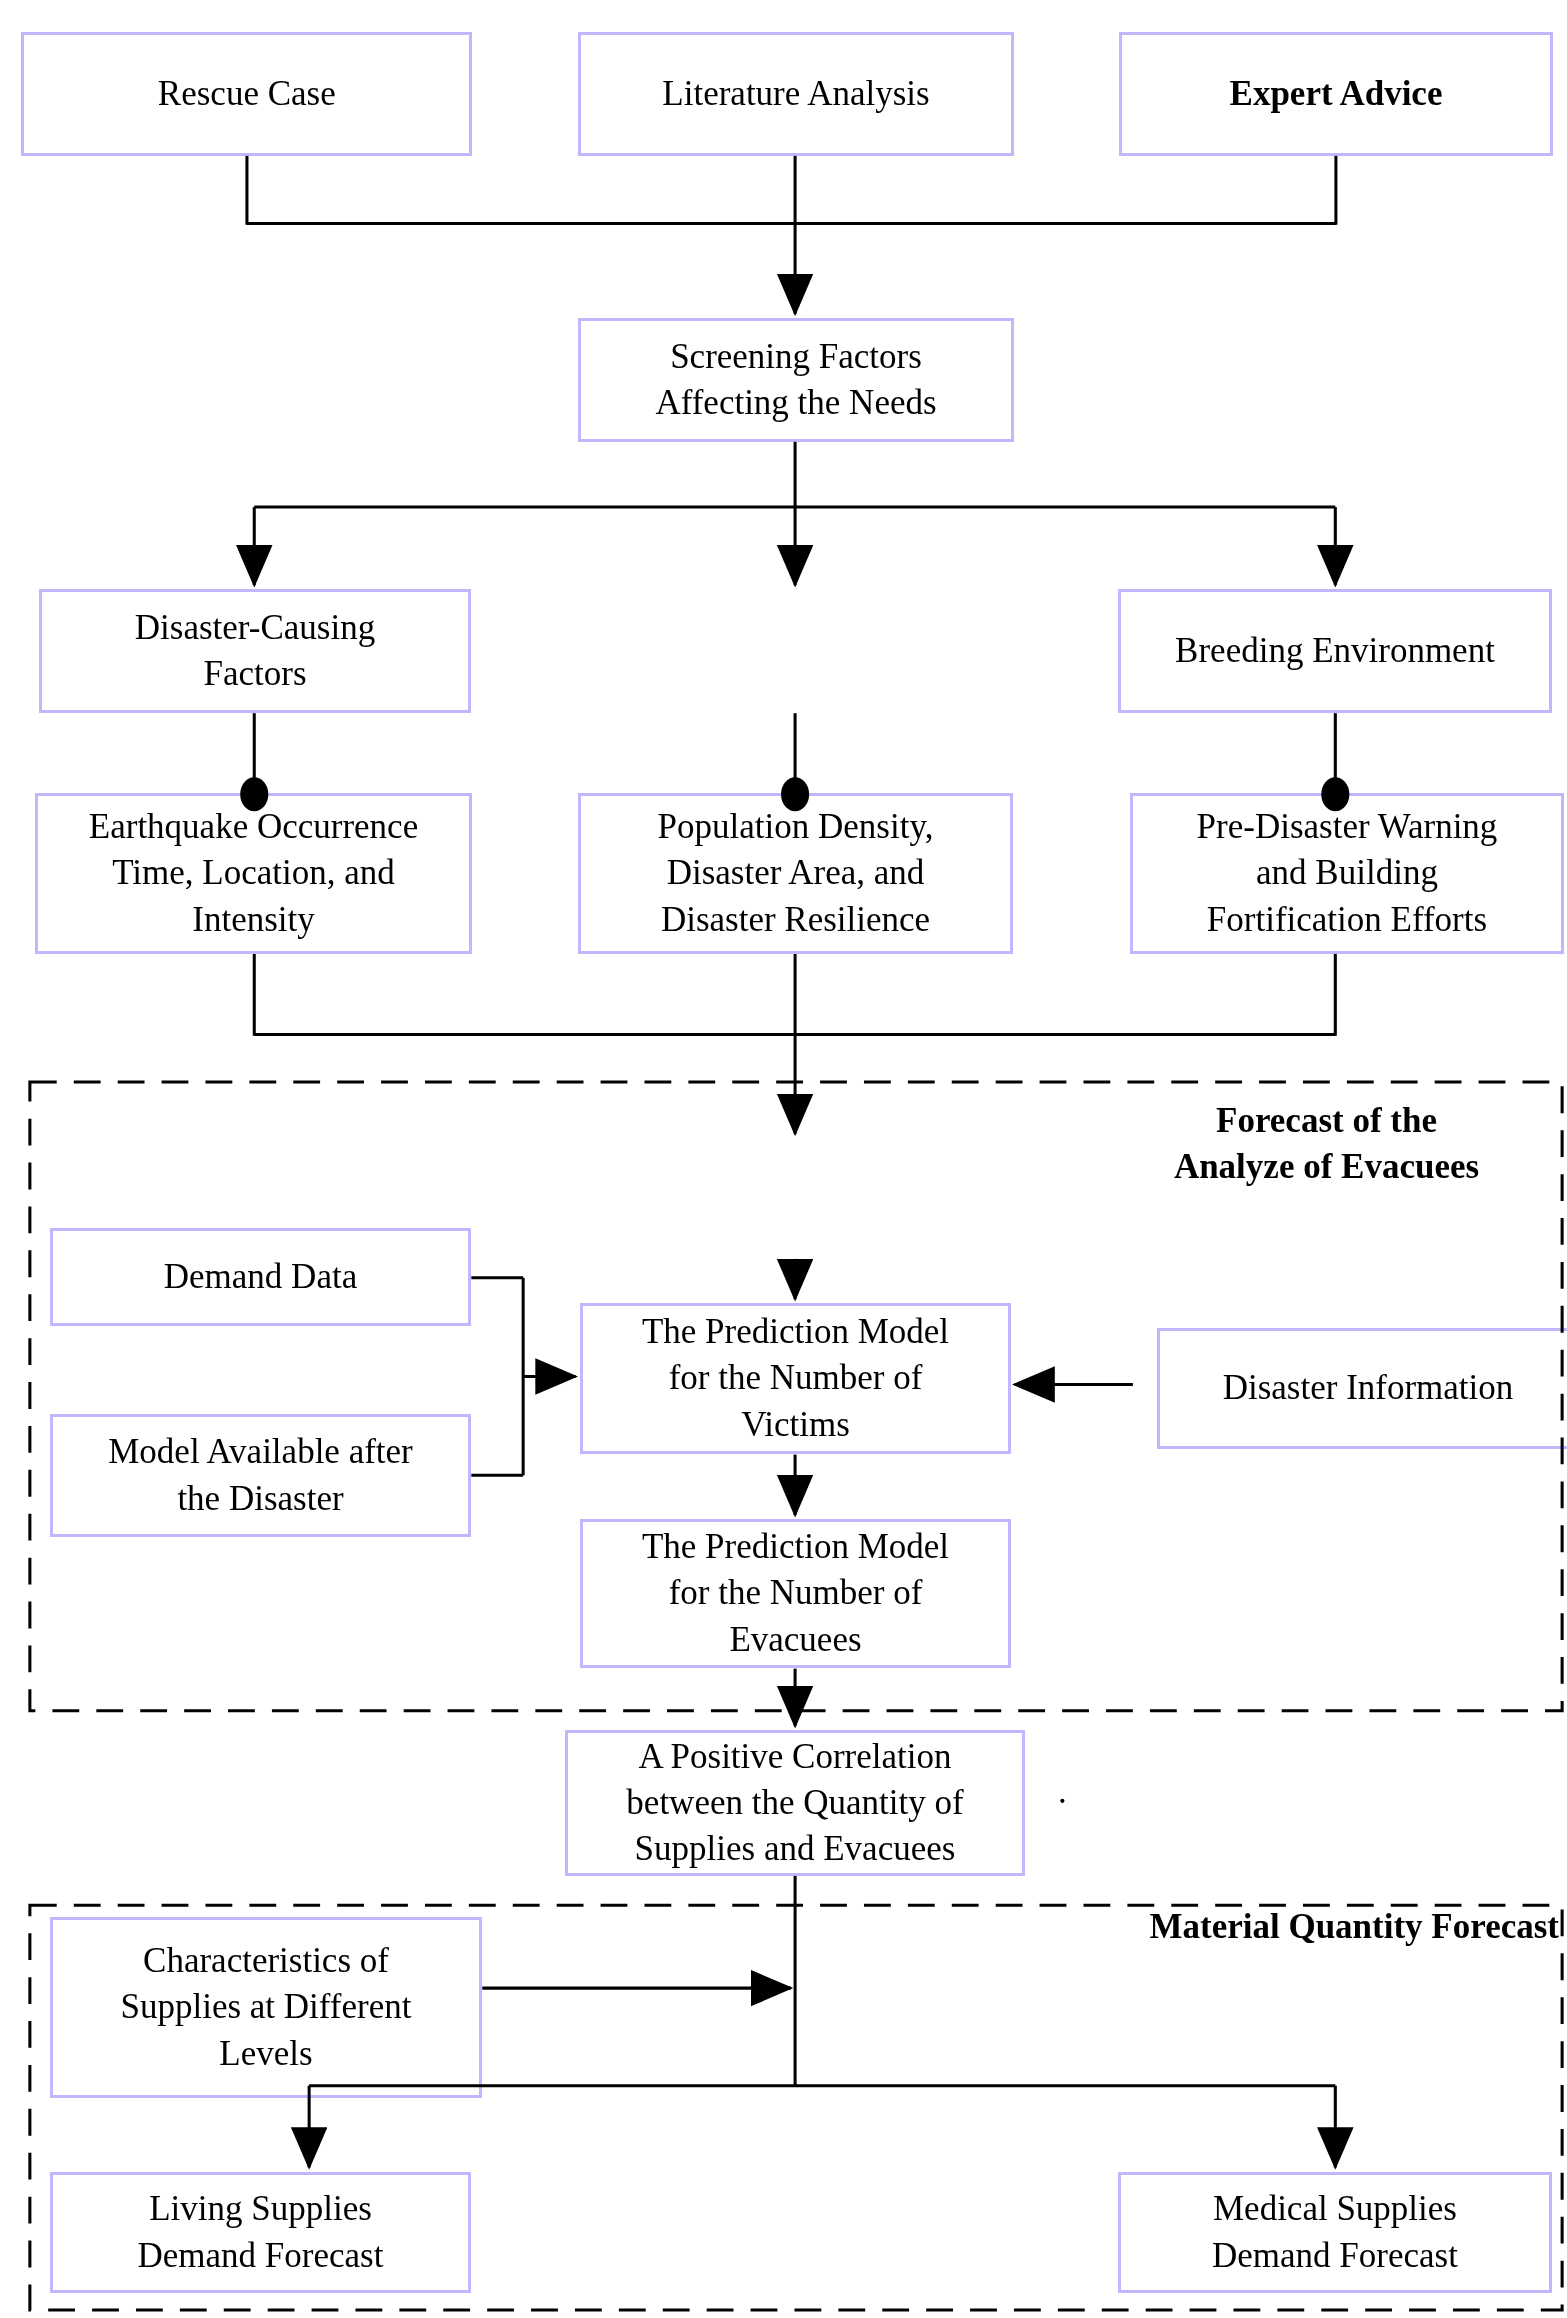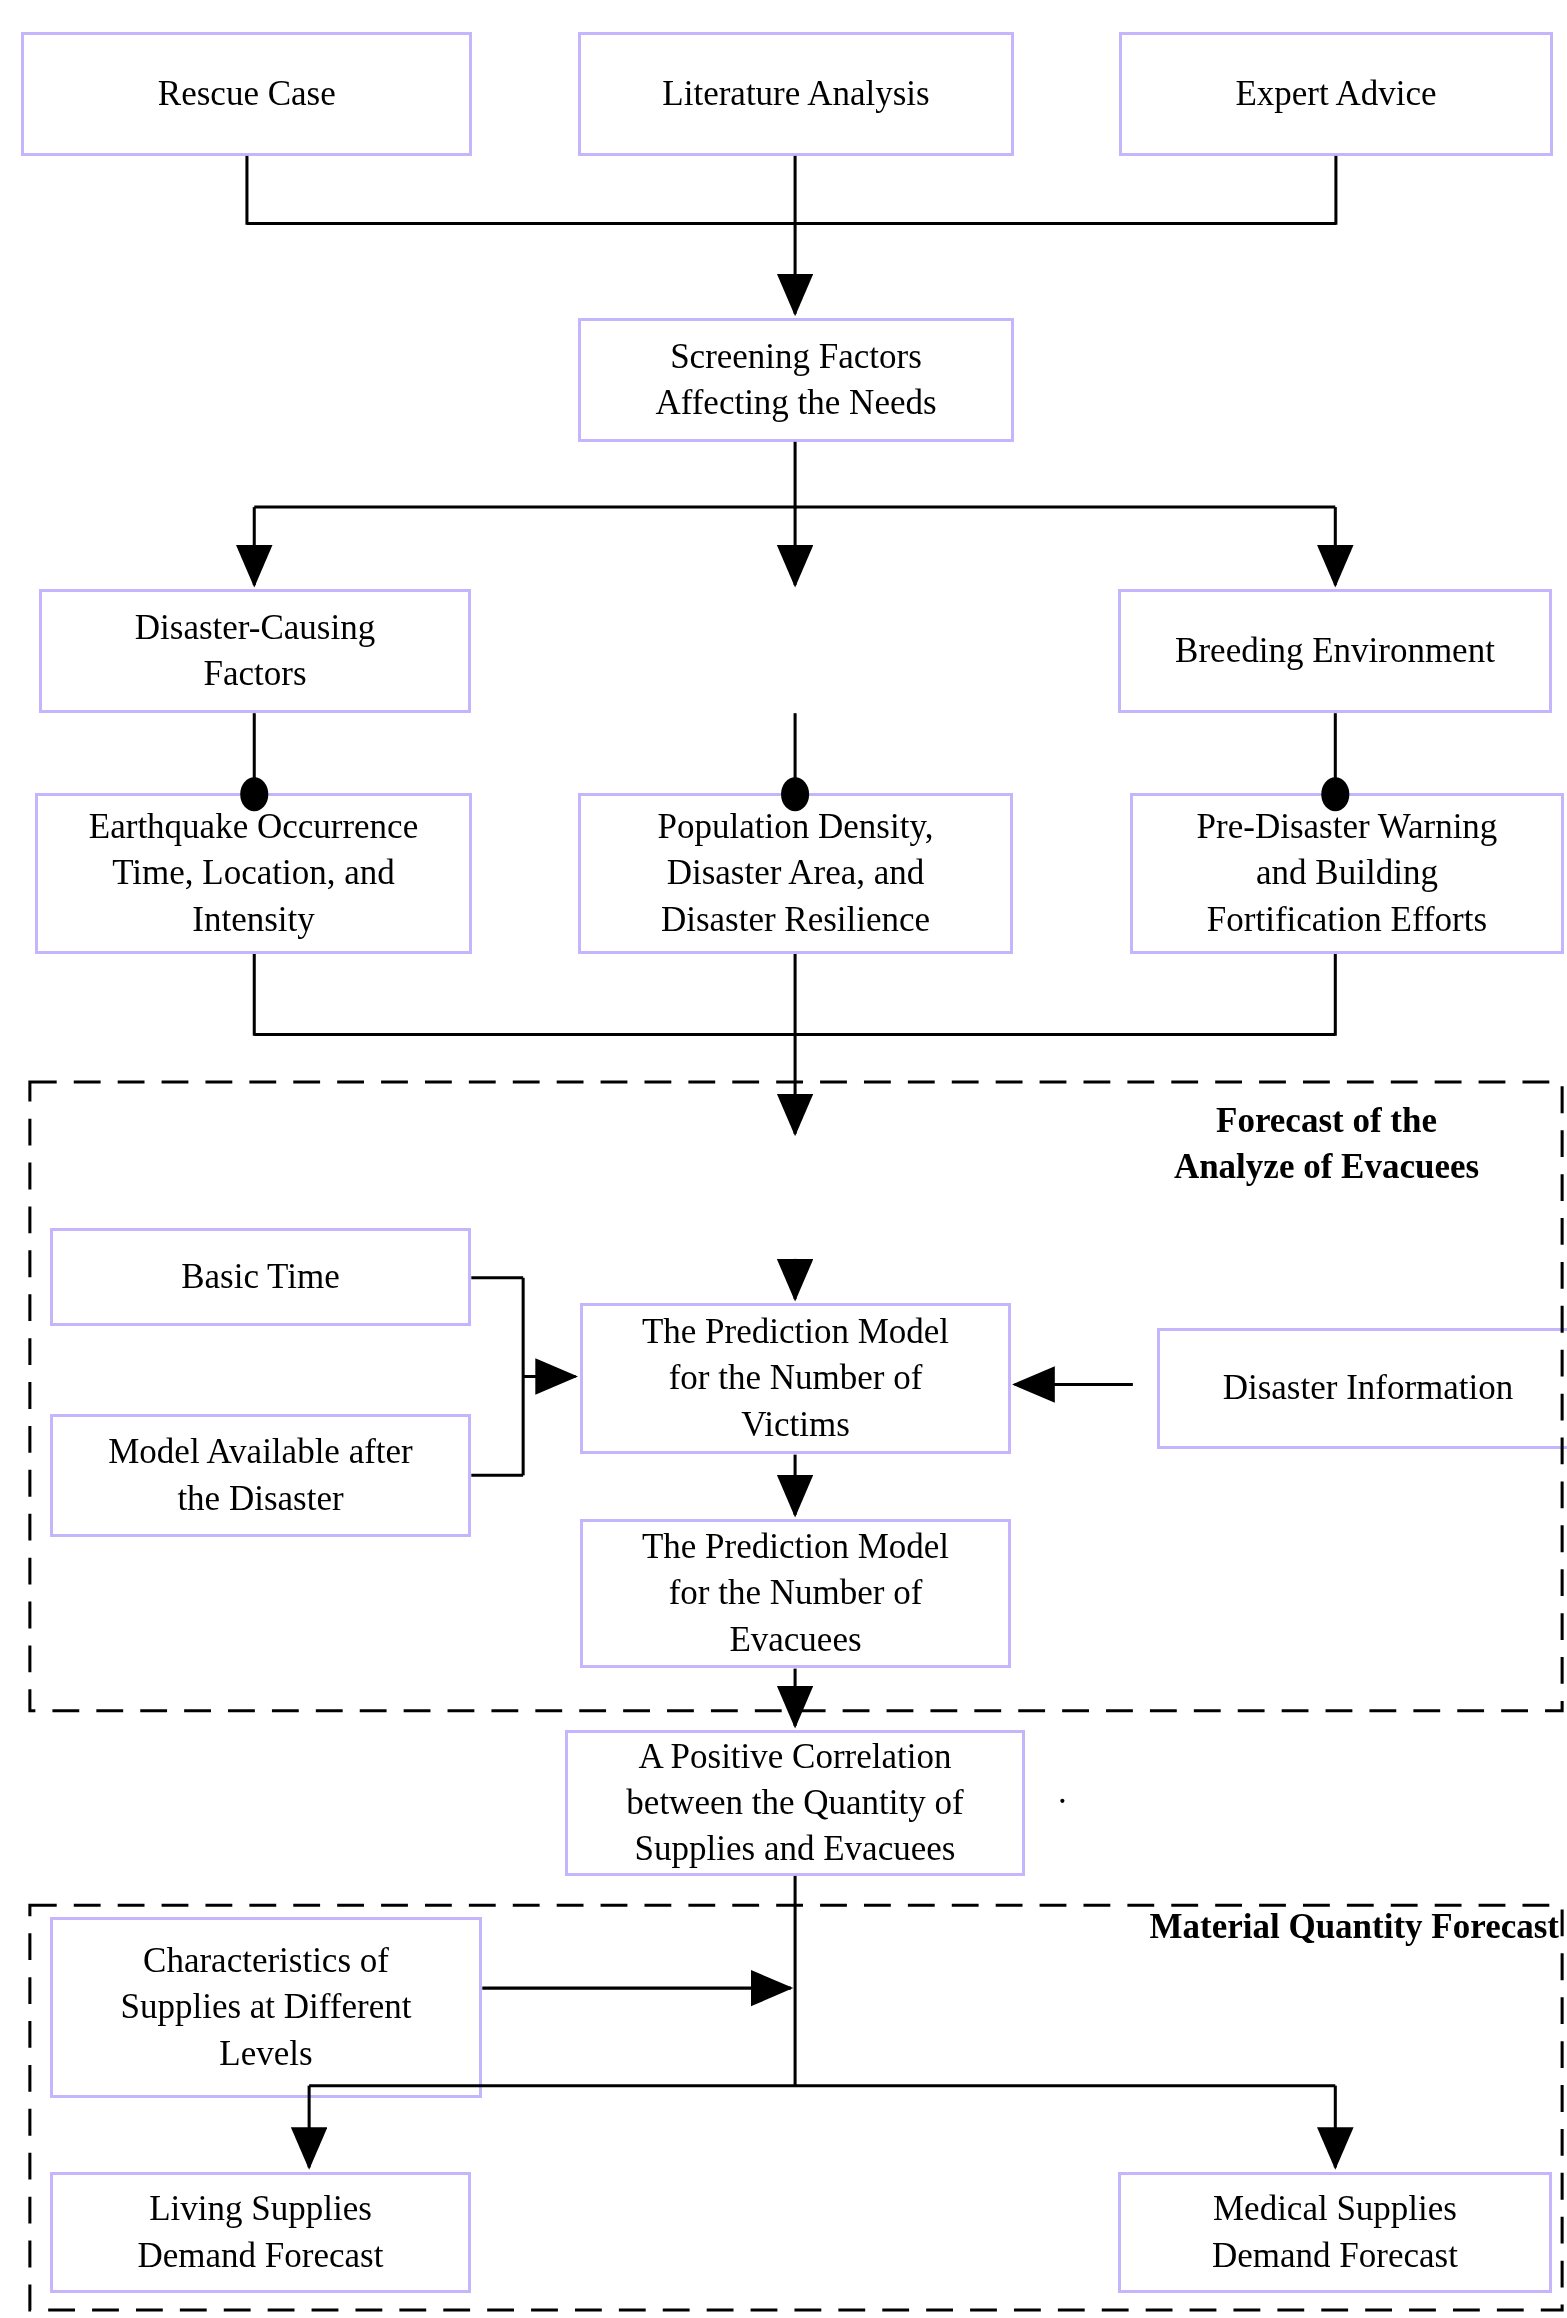--- a/index.html
+++ b/index.html
@@ -54,21 +54,21 @@
   #connector-layer rect { fill: none; stroke: #000000; stroke-width: 5; stroke-dasharray: 44 28; }
   #connector-layer ellipse { fill: #000000; }
 </style>
 </head>
 <body>
 
 <div id="canvas">
 
   <div class="fbox" style="left:21.3px; top:32px; width:451px; height:124px;">Rescue Case</div>
   <div class="fbox" style="left:578px; top:32px; width:436px; height:124px;">Literature Analysis</div>
-  <div class="fbox" style="left:1119px; top:32px; width:434px; height:124px;">Expert Advice</div>
+  <div class="fbox" style="left:1119px; top:32px; width:434px; height:124px;font-weight:bold;">Expert Advice</div>
 
   <div class="fbox" style="left:578px; top:318px; width:436px; height:124px;">Screening Factors
 Affecting the Needs</div>
 
   <div class="fbox" style="left:39px; top:589px; width:432px; height:124px;">Disaster-Causing
 Factors</div>
   <div class="fbox" style="left:1118px; top:589px; width:434px; height:124px;">Breeding Environment</div>
 
   <div class="fbox" style="left:35px; top:793px; width:437px; height:161px;">Earthquake Occurrence
 Time, Location, and
@@ -76,21 +76,21 @@
   <div class="fbox" style="left:578px; top:793px; width:435px; height:161px;">Population Density,
 Disaster Area, and
 Disaster Resilience</div>
   <div class="fbox" style="left:1118px; top:793px; width:434px; height:161px;margin-left:12px;">Pre-Disaster Warning
 and Building
 Fortification Efforts</div>
 
   <div class="region-label" id="forecast-label">Forecast of the
 Analyze of Evacuees</div>
 
-  <div class="fbox" style="left:50px; top:1228px; width:421px; height:98px;">Basic Time</div>
+  <div class="fbox" style="left:50px; top:1228px; width:421px; height:98px;">Demand Data</div>
   <div class="fbox" style="left:580px; top:1303px; width:431px; height:151px;">The Prediction Model
 for the Number of
 Victims</div>
   <div class="fbox" style="left:1133px; top:1328px; width:422px; height:121px;margin-left:24px;">Disaster Information</div>
   <div class="fbox" style="left:50px; top:1414px; width:421px; height:123px;">Model Available after
 the Disaster</div>
   <div class="fbox" style="left:580px; top:1519px; width:431px; height:149px;">The Prediction Model
 for the Number of
 Evacuees</div>
 

